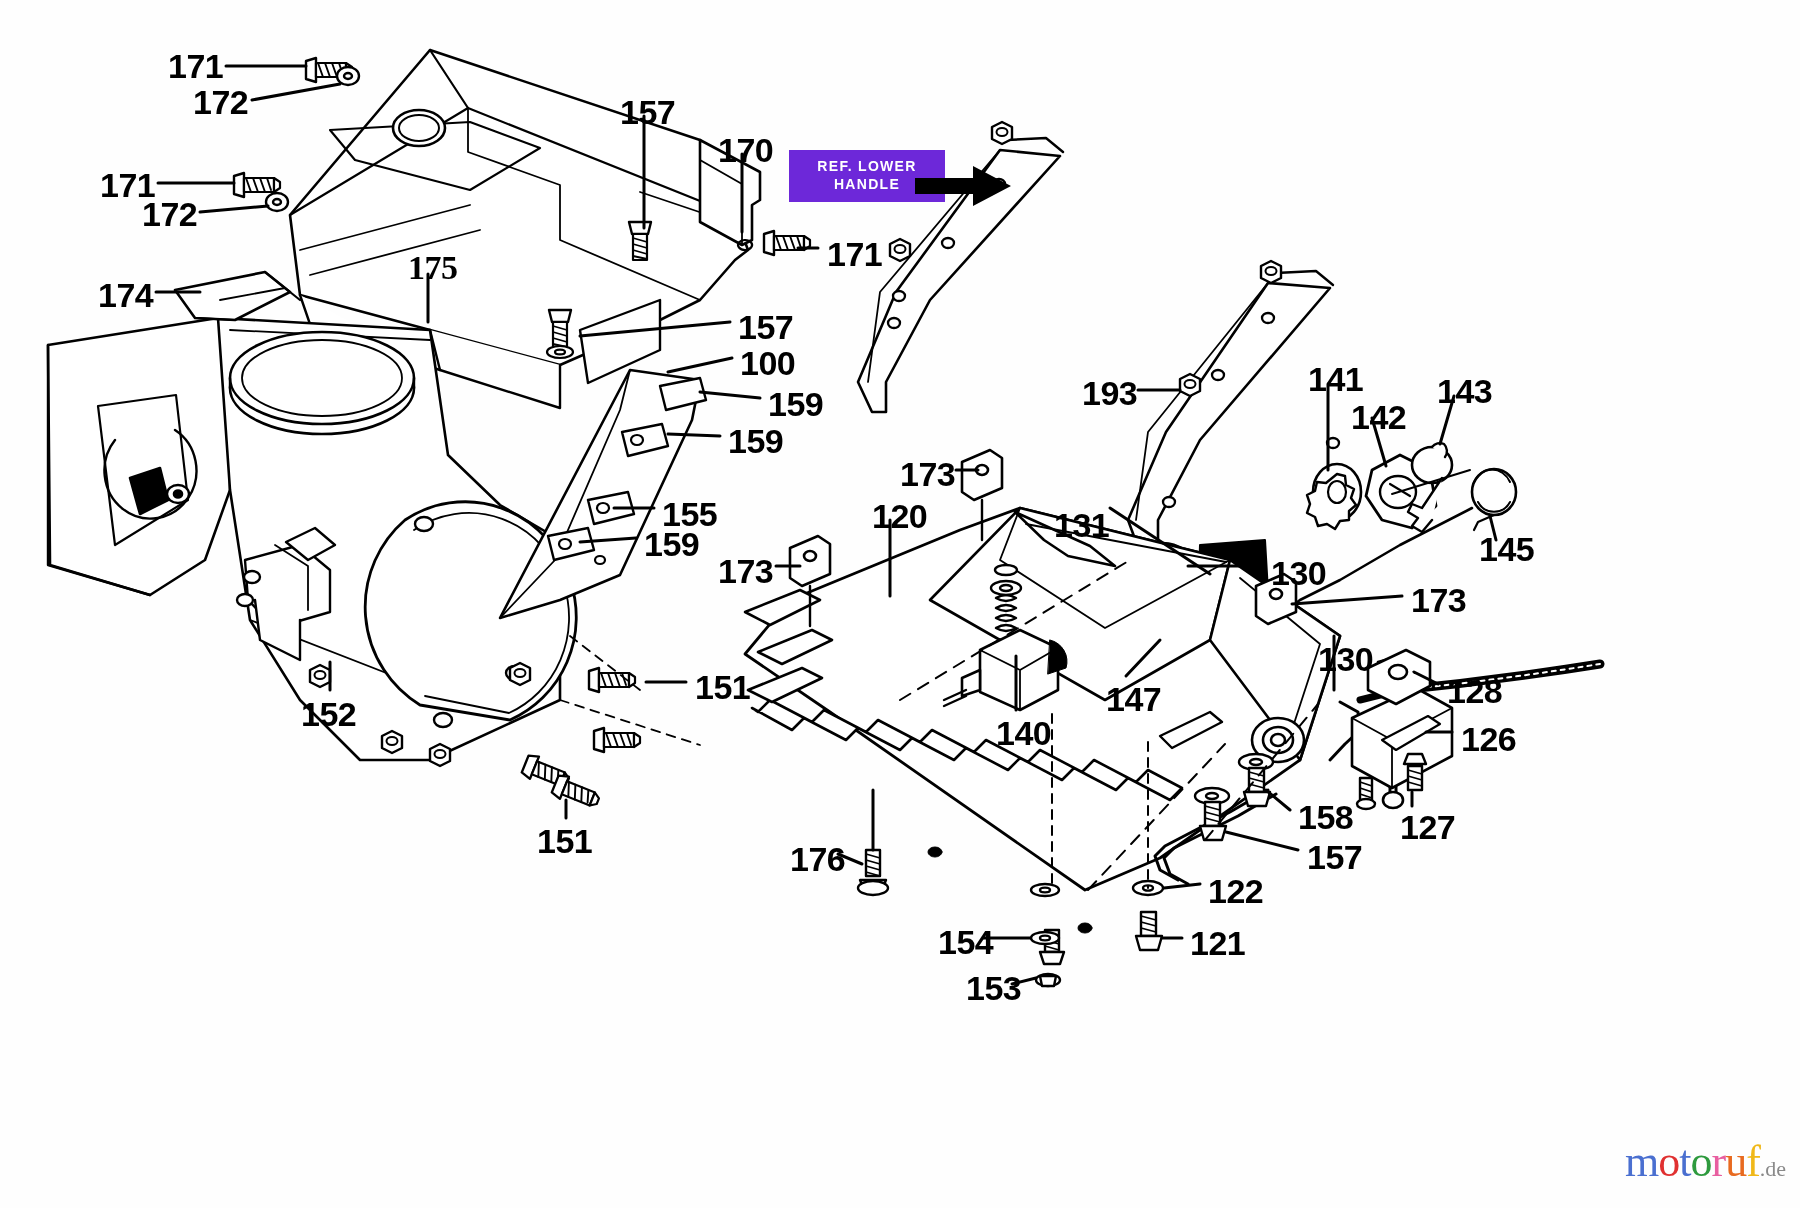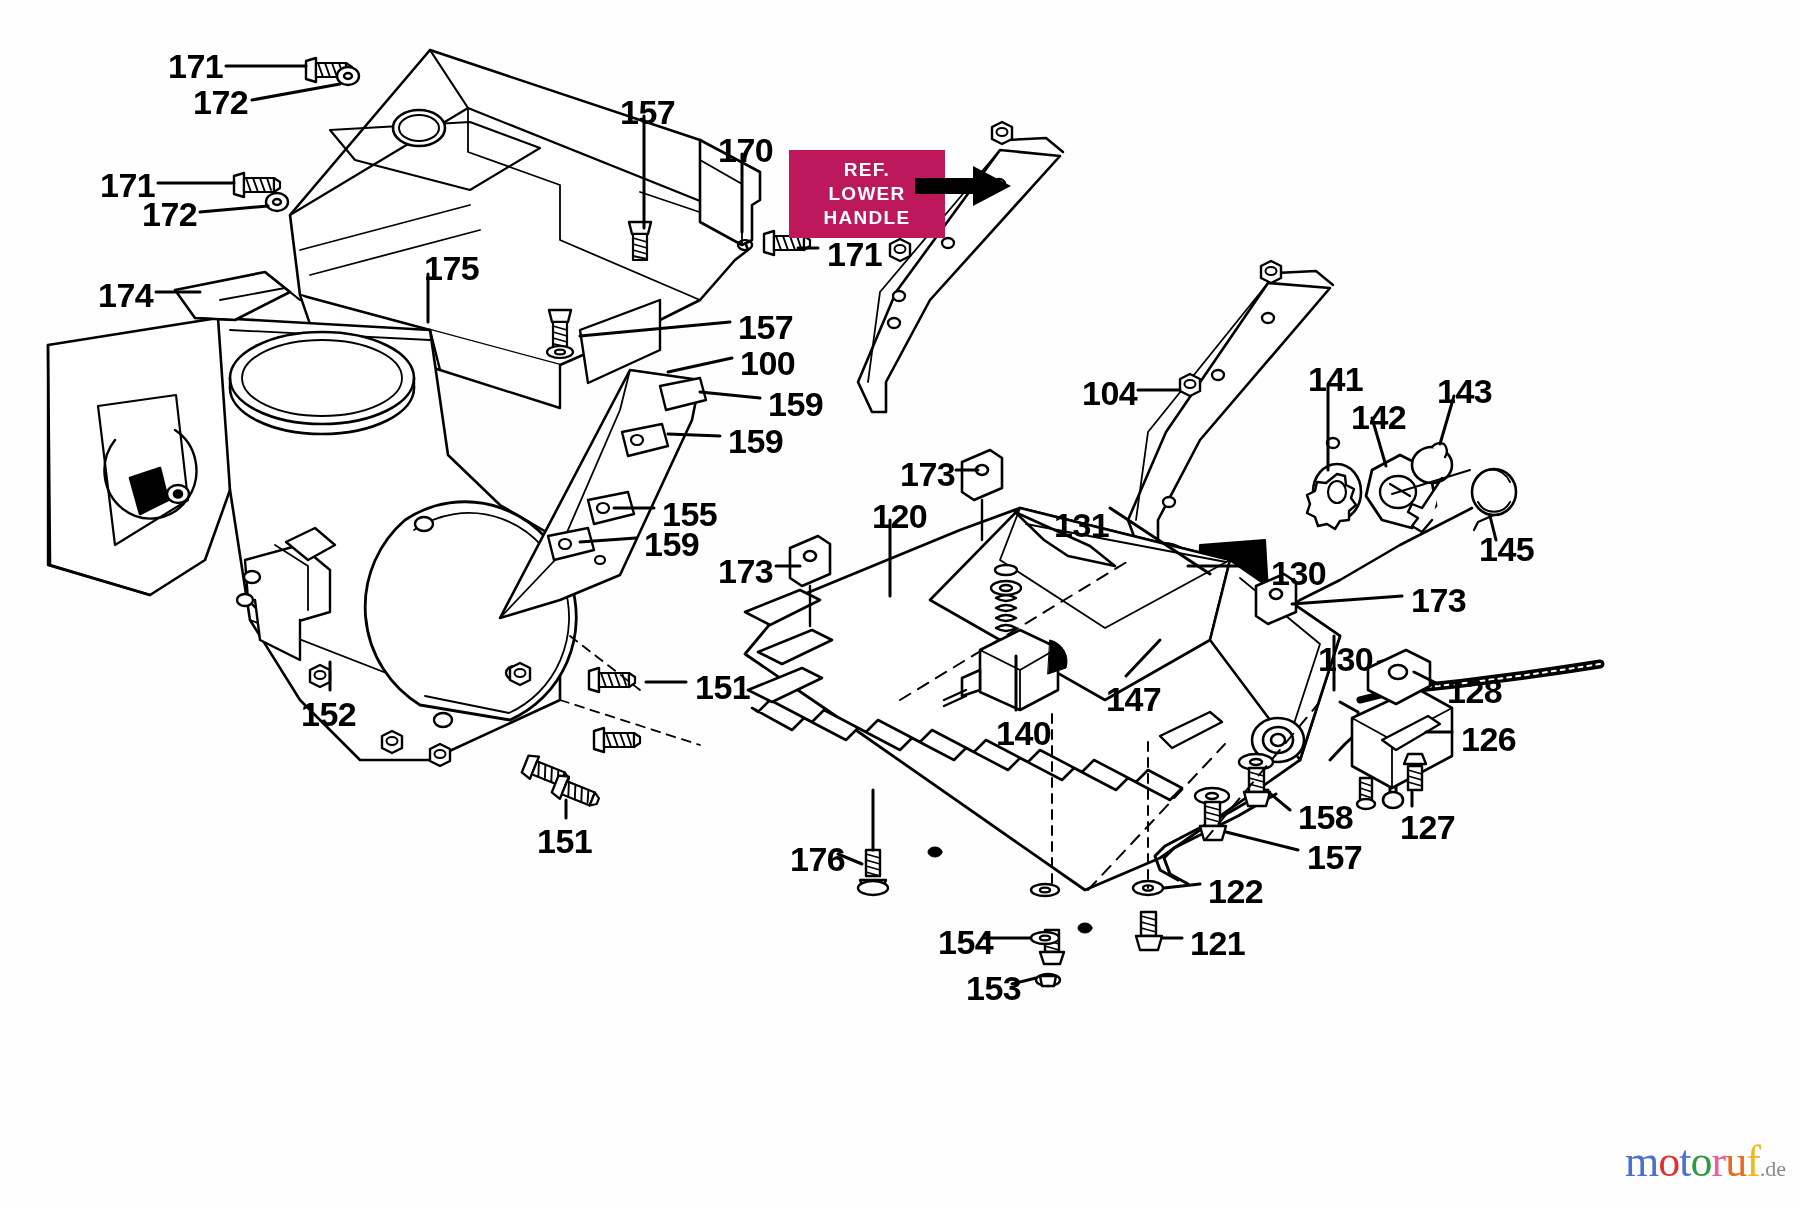--- a/index.html
+++ b/index.html
@@ -1,21 +1,21 @@
 <!DOCTYPE html>
 <html><head>
 <meta charset="utf-8">
 <style>
   html,body{margin:0;padding:0;background:#fff;}
   body{width:1800px;height:1208px;font-family:"Liberation Sans",sans-serif;overflow:hidden;}
   #stage{position:relative;width:1800px;height:1208px;background:#fefefe;}
   #art{position:absolute;inset:0;}
   .lbl{position:absolute;font-family:"Liberation Sans",sans-serif;font-weight:bold;
        font-size:34px;color:#000;letter-spacing:-0.5px;white-space:nowrap;line-height:1;}
-  .refbox{position:absolute;background:#be185d;color:#fff;font-weight:bold;font-size:19px;
+  .refbox{position:absolute;background:#6d28d9;color:#fff;font-weight:bold;font-size:14px;
           text-align:center;letter-spacing:1.3px;line-height:1.25;padding:8px 14px 9px 14px;
           font-family:"Liberation Sans",sans-serif;}
   .refbox span{display:block;}
   .wm{position:absolute;font-family:"Liberation Serif",serif;font-size:44px;font-weight:400;
       letter-spacing:-1px;line-height:1;}
   .wm i{font-style:normal;}
   .wm .suf{font-size:22px;color:#8a8a8a;letter-spacing:0;margin-top:15px;}
 </style>
 </head>
 <body>
@@ -533,32 +533,32 @@
   </svg>
 
   <div id="labels">
       <div class="lbl" style="left: 168px; top: 49px;">171</div>
       <div class="lbl" style="left: 193px; top: 85px;">172</div>
       <div class="lbl" style="left: 100px; top: 168px;">171</div>
       <div class="lbl" style="left: 142px; top: 197px;">172</div>
       <div class="lbl" style="left: 620px; top: 95px;">157</div>
       <div class="lbl" style="left: 718px; top: 133px;">170</div>
       <div class="lbl" style="left: 827px; top: 237px;">171</div>
-      <div class="lbl" style="left: 424px; top: 251px;">175</div>
+      <div class="lbl" style="left: 408px; top: 251px; font-family: Liberation Serif, serif;">175</div>
       <div class="lbl" style="left: 98px; top: 278px;">174</div>
       <div class="lbl" style="left: 738px; top: 310px;">157</div>
       <div class="lbl" style="left: 740px; top: 346px;">100</div>
       <div class="lbl" style="left: 768px; top: 387px;">159</div>
       <div class="lbl" style="left: 728px; top: 424px;">159</div>
       <div class="lbl" style="left: 662px; top: 497px;">155</div>
       <div class="lbl" style="left: 644px; top: 527px;">159</div>
       <div class="lbl" style="left: 900px; top: 457px;">173</div>
       <div class="lbl" style="left: 718px; top: 554px;">173</div>
       <div class="lbl" style="left: 872px; top: 499px;">120</div>
-      <div class="lbl" style="left: 1082px; top: 376px;">104</div>
+      <div class="lbl" style="left: 1082px; top: 376px;">193</div>
       <div class="lbl" style="left: 1308px; top: 362px;">141</div>
       <div class="lbl" style="left: 1351px; top: 400px;">142</div>
       <div class="lbl" style="left: 1437px; top: 374px;">143</div>
       <div class="lbl" style="left: 1054px; top: 496px; margin-top: 12px;">131</div>
       <div class="lbl" style="left: 1271px; top: 556px;">130</div>
       <div class="lbl" style="left: 1479px; top: 532px;">145</div>
       <div class="lbl" style="left: 1411px; top: 583px;">173</div>
       <div class="lbl" style="left: 1318px; top: 642px;">130</div>
       <div class="lbl" style="left: 1106px; top: 682px;">147</div>
       <div class="lbl" style="left: 996px; top: 716px;">140</div>

